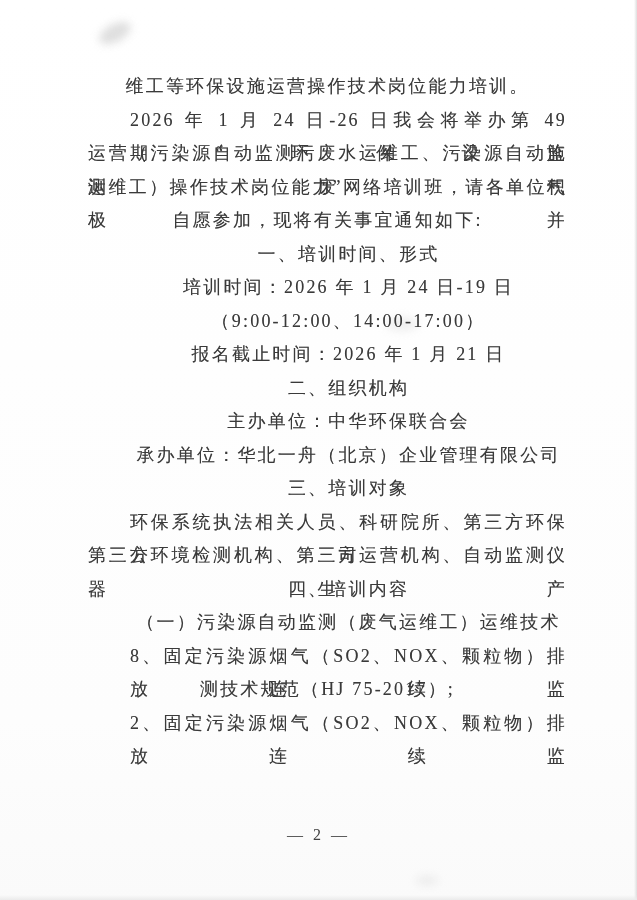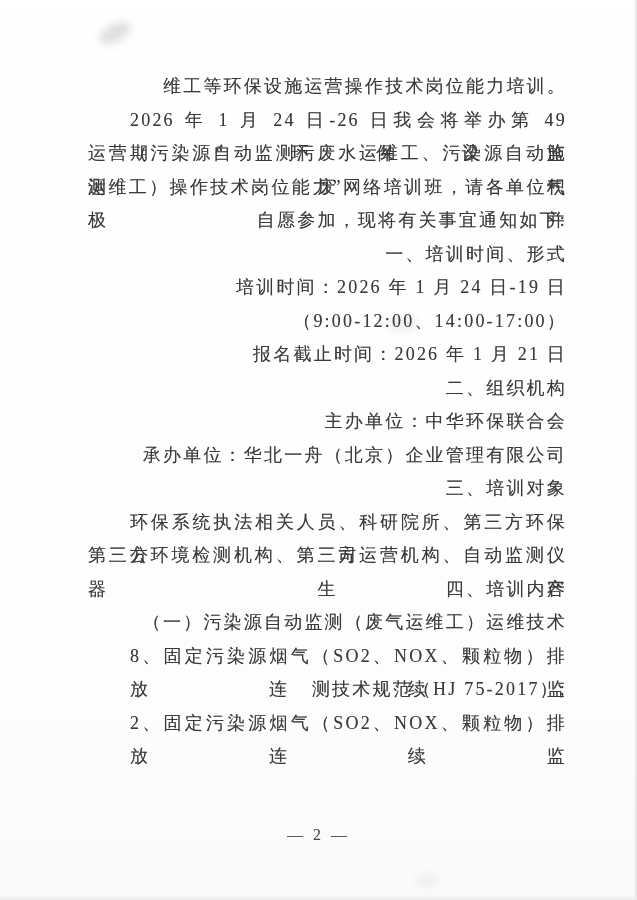--- a/index.html
+++ b/index.html
@@ -24,21 +24,21 @@
     width: 479px;
     font-size: 18px;
     line-height: 33.5px;
     letter-spacing: 2.2px;
     color: #3a3a3a;
     text-shadow: 0 0 0.5px rgba(70,70,70,0.45);
   }
   .line {
     height: 33.5px;
     white-space: nowrap;
-    text-align: right;
+    text-align: center;
   }
   .line.indent { padding-left: 42px; }
   .line.justify {
     white-space: normal;
     text-align: justify;
     text-align-last: justify;
   }
   .page-number {
     position: absolute;
     left: 0; top: 826px;

